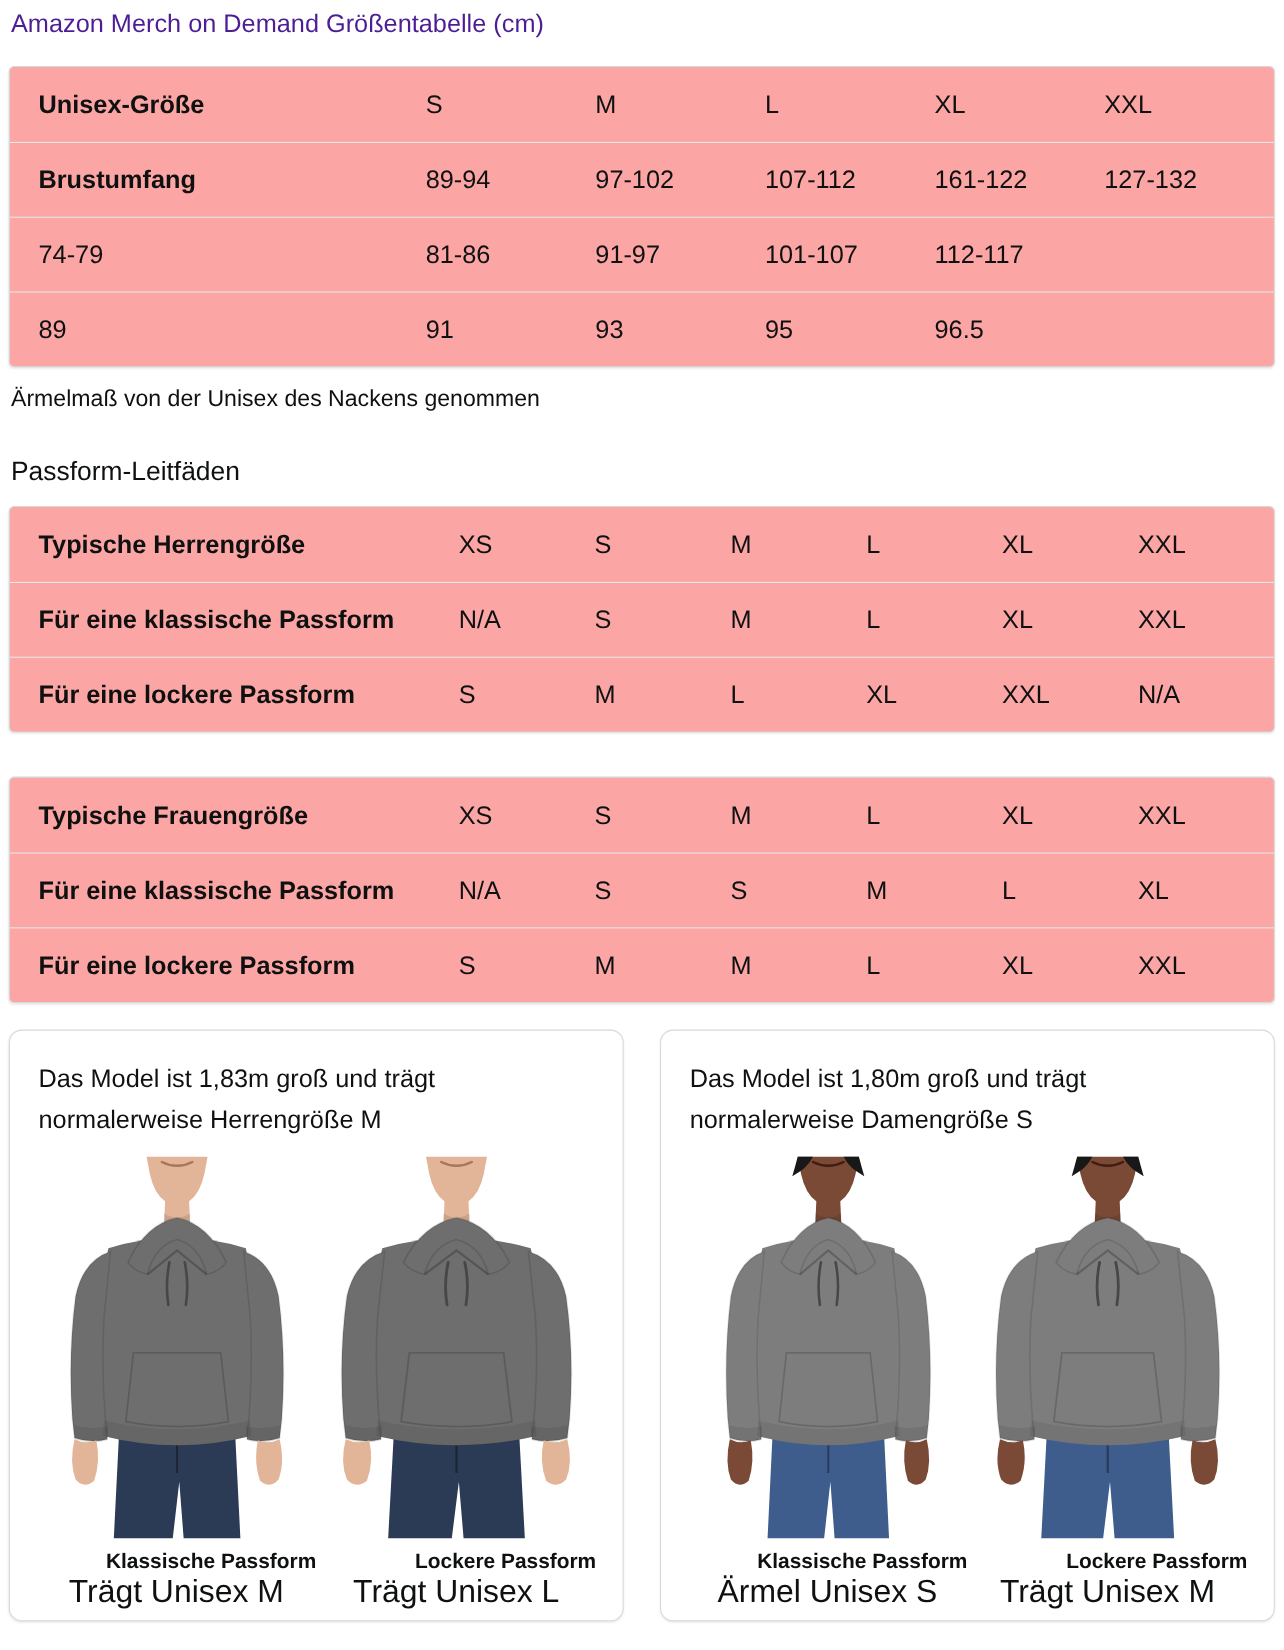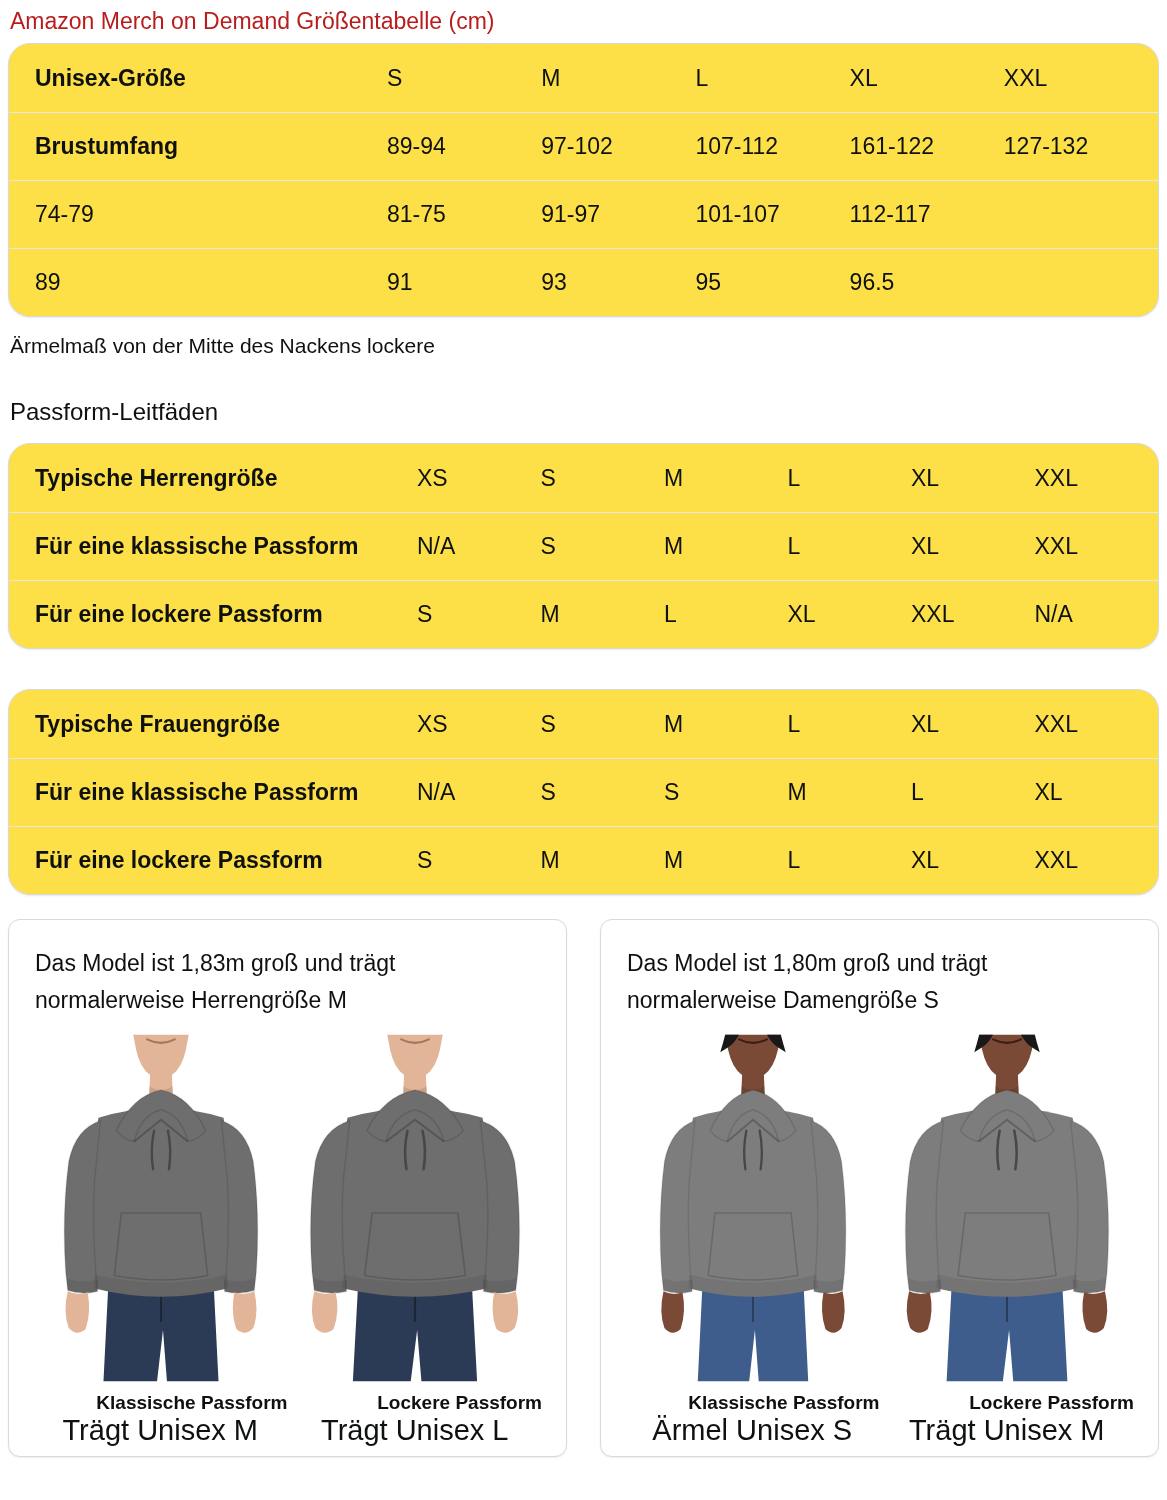--- a/index.html
+++ b/index.html
@@ -13,30 +13,30 @@
     font-family:"Liberation Sans", sans-serif;
     color:var(--text);
     -webkit-font-smoothing:antialiased;
   }
   .page{
     padding:6px 8px 10px 8px;
   }
   .page-title{
     font-size:23px;
     font-weight:400;
-    margin:2px 0 8px 2px;
-    color:#b91c1c;
+    margin:2px 0 25px 2px;
+    color:#4c1d95;
   }
   
   .chart-table{
     border:1px solid var(--border,#d9d9d9);
-    border-radius:22px;
+    border-radius:5px;
     overflow:hidden;
     box-shadow:0 1px 2px rgba(15,17,17,.08);
-    background:#fde047;
+    background:#fca5a5;
   }
   .t-row{
     display:grid;
     align-items:center;
     min-height:68px;
     padding-left:26px;
     font-size:23px;
   }
   .t-row + .t-row{border-top:1px solid var(--row-line);}
   .t-row .t-label{font-weight:700;}
@@ -172,35 +172,35 @@
     <div class="t-row cols-5">
       <span class="t-label">Brustumfang</span>
       <span class="t-cell">89-94</span>
       <span class="t-cell">97-102</span>
       <span class="t-cell">107-112</span>
       <span class="t-cell">161-122</span>
       <span class="t-cell">127-132</span>
     </div>
     <div class="t-row cols-5">
       <span class="t-cell">74-79</span>
-      <span class="t-cell">81-75</span>
+      <span class="t-cell">81-86</span>
       <span class="t-cell">91-97</span>
       <span class="t-cell">101-107</span>
       <span class="t-cell">112-117</span>
     </div>
     <div class="t-row cols-5">
       <span class="t-cell">89</span>
       <span class="t-cell">91</span>
       <span class="t-cell">93</span>
       <span class="t-cell">95</span>
       <span class="t-cell">96.5</span>
     </div>
   </div>
 
-  <p class="note">Ärmelmaß von der Mitte des Nackens lockere</p>
+  <p class="note">Ärmelmaß von der Unisex des Nackens genommen</p>
 
   <h2 class="section-heading">Passform-Leitfäden</h2>
 
   <div class="chart-table fit-table">
     <div class="t-row cols-6">
       <span class="t-label">Typische Herrengröße</span>
       <span class="t-cell">XS</span>
       <span class="t-cell">S</span>
       <span class="t-cell">M</span>
       <span class="t-cell">L</span>

